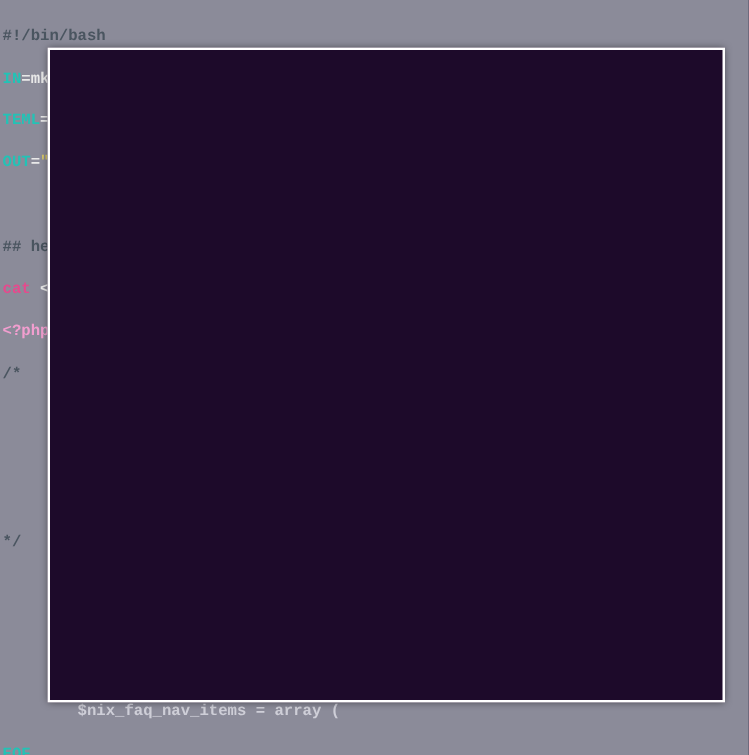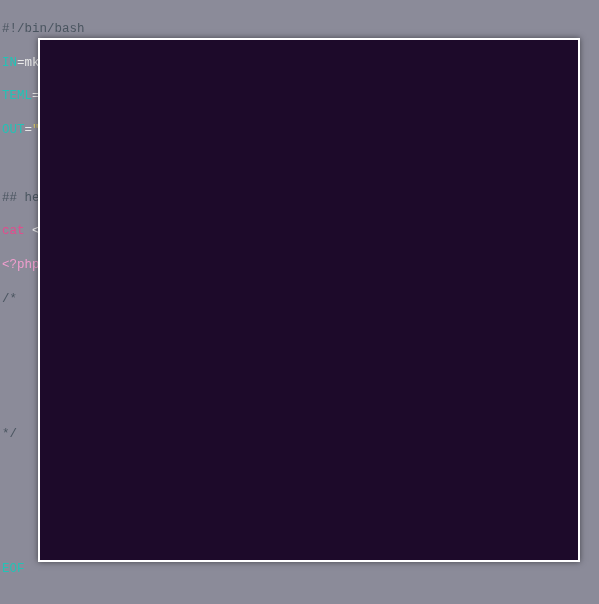--- a/index.html
+++ b/index.html
@@ -37,21 +37,21 @@
   
   .c-comment { color: #4a5560; }      
   .c-var     { color: #22c3b6; }      
   .c-str     { color: #d6c76a; }      
   .c-kw      { color: #e44b8d; }      
   .c-pink    { color: #f29ecf; }      
   .c-white   { color: #e8e8e8; }
   .c-dimwh   { color: #cfcfd8; }
 
   
-  .line { display: block; }
+  .line { display: block; font-weight: bold; }
 </style>
 </head>
 <body>
 
 <div class="code-container">
 <span class="line"><span class="c-comment">#!/bin/bash</span></span>
 <span class="line"><span class="c-var">IN</span><span class="c-white">=mk.releated.faq.txt</span></span>
 <span class="line"><span class="c-var">TEML</span><span class="c-white">=mk.releated.faq.template</span></span>
 <span class="line"><span class="c-var">OUT</span><span class="c-white">=</span><span class="c-str">"/tmp/mk.releated.faq.$$"</span></span>
 <span class="line"> </span>
@@ -59,20 +59,21 @@
 <span class="line"><span class="c-kw">cat </span><span class="c-white">&lt;&lt;- </span><span class="c-str">'EOF'</span><span class="c-white"> &gt; </span><span class="c-str">"$OUT"</span></span>
 <span class="line"><span class="c-pink">&lt;?php</span></span>
 <span class="line"><span class="c-comment">/*</span></span>
 <span class="line"> </span>
 <span class="line"><span class="c-dimwh">        lib/toc/faq/.php</span></span>
 <span class="line"> </span>
 <span class="line"><span class="c-comment">*/</span></span>
 <span class="line"> </span>
 <span class="line"><span class="c-dimwh">        $nix_faq_base_url = "https://www.cyberciti.biz/faq/";</span></span>
 <span class="line"><span class="c-dimwh">        $nix_faq_base_url_series_title = " Tutorial";</span></span>
+<span class="line"><span class="c-dimwh">        $nix_faq_nav_items = array (</span></span>
 <span class="line"><span class="c-var">EOF</span></span>
 
 
 
 
 
 
 
 
 

